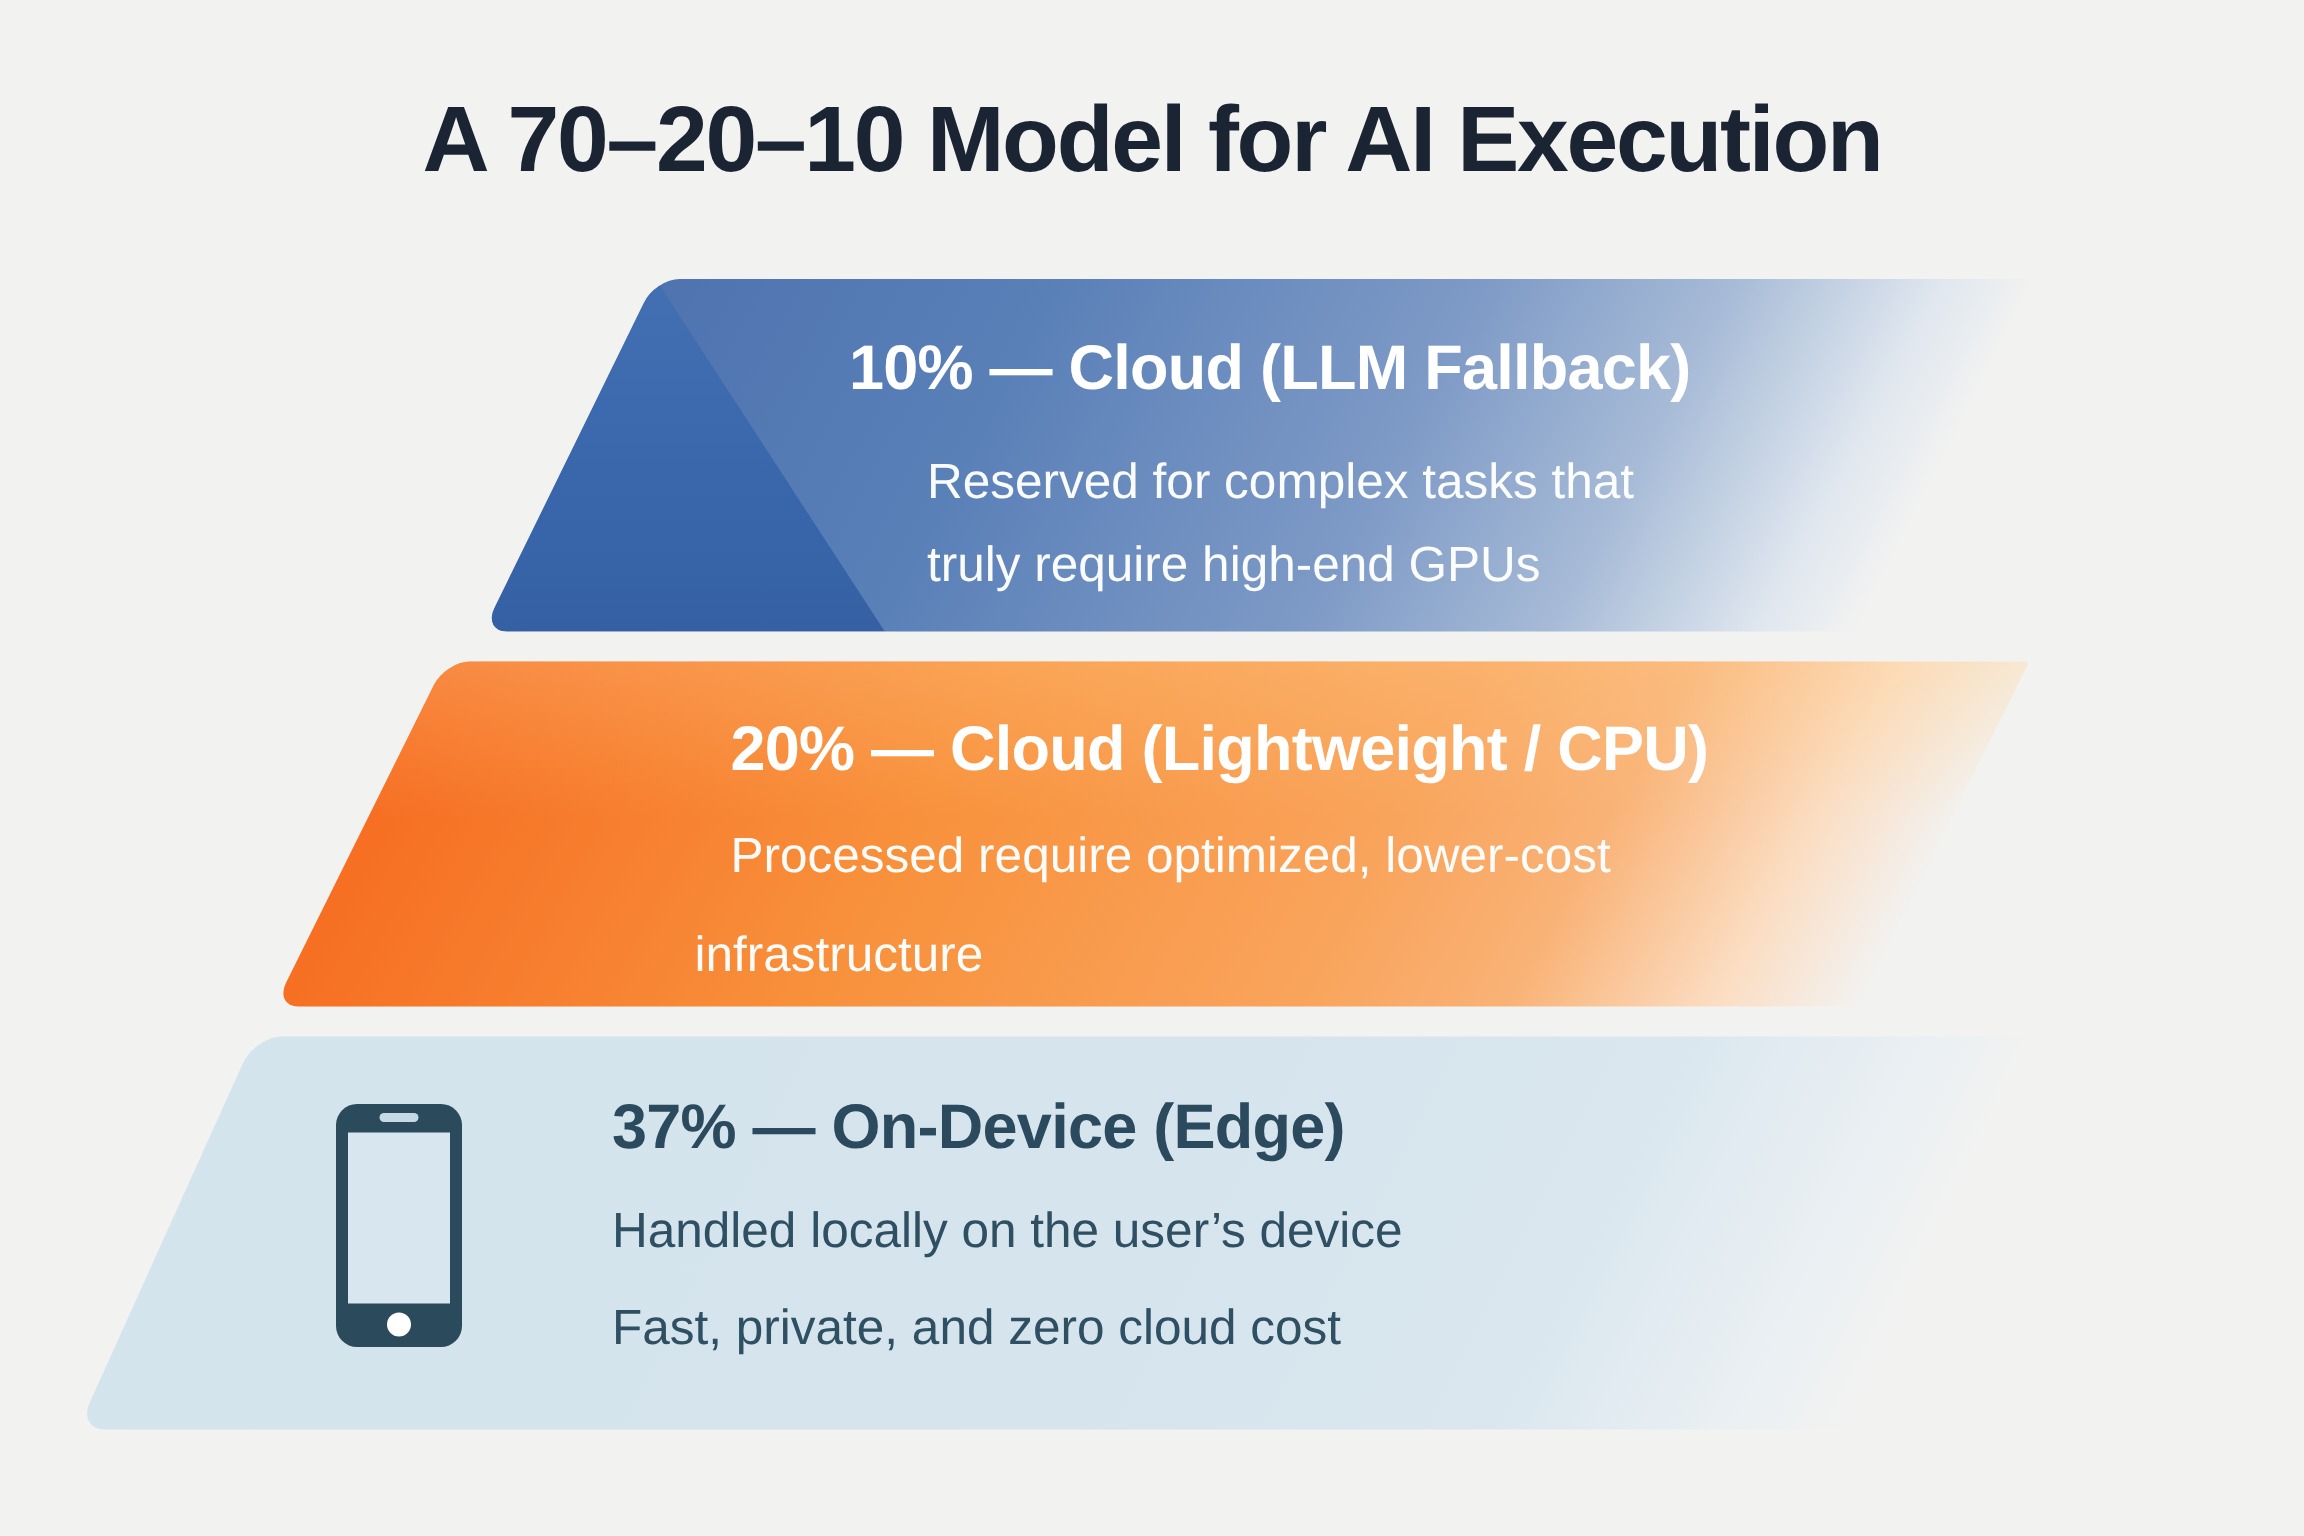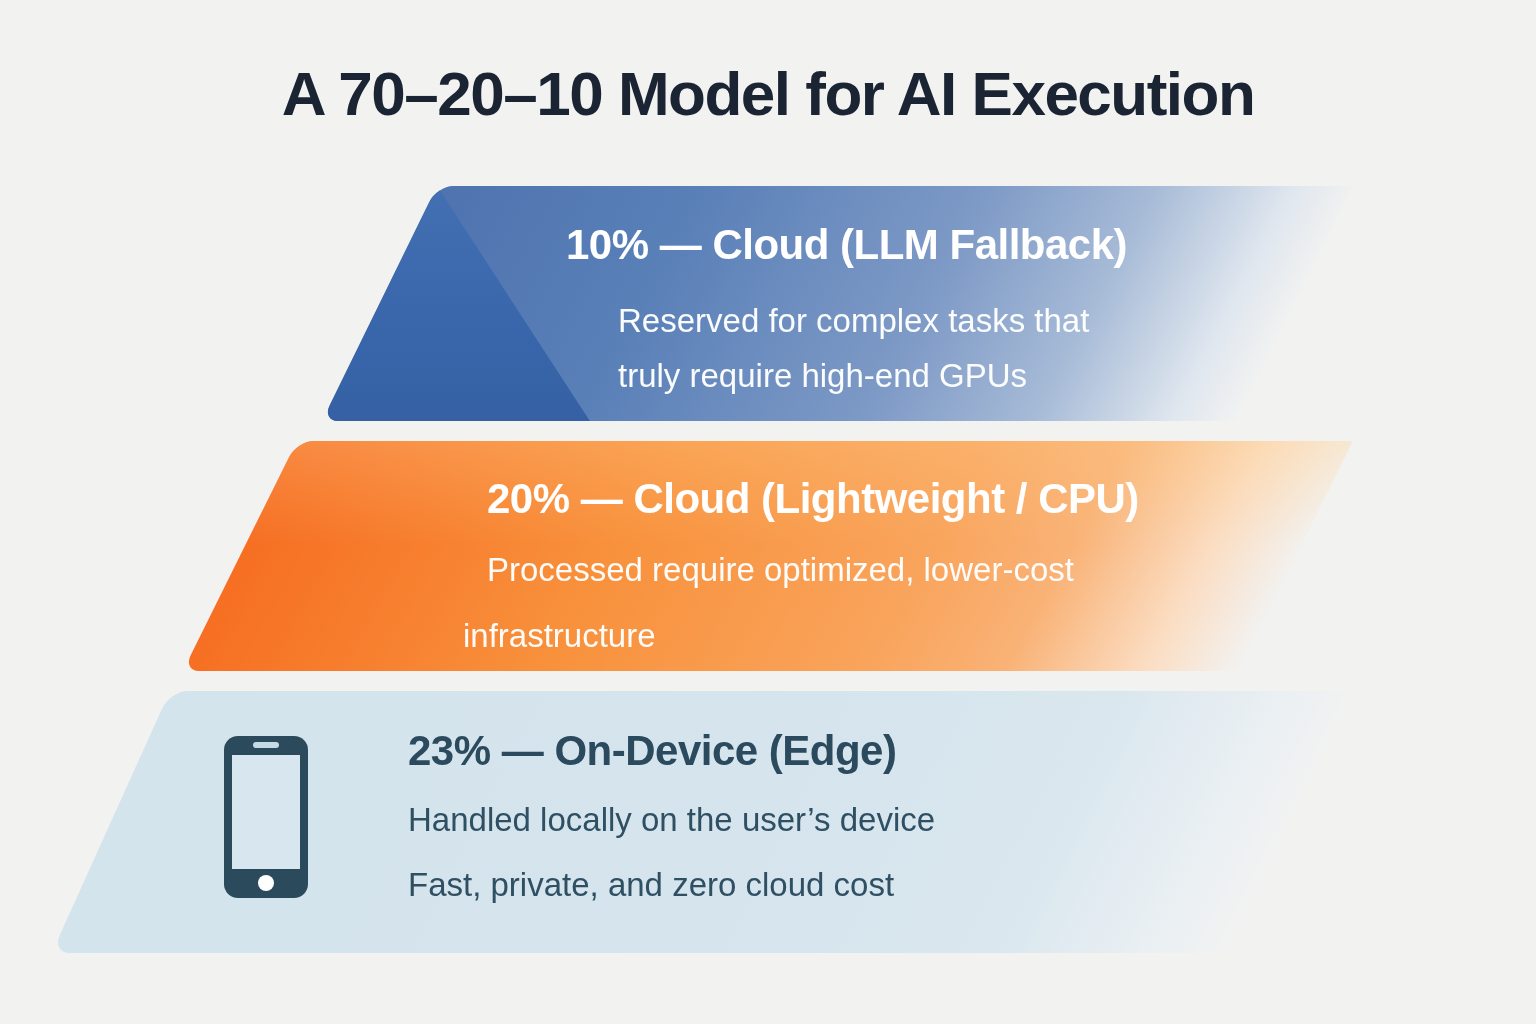--- a/index.html
+++ b/index.html
@@ -134,17 +134,17 @@
   <div class="tier-sub t2-sub-1">Processed require optimized, lower-cost</div>
   <div class="tier-sub t2-sub-2">infrastructure</div>
 
   <svg class="phone-icon" viewBox="0 0 84 162" xmlns="http://www.w3.org/2000/svg">
     <rect x="0" y="0" width="84" height="162" rx="14" fill="#2B4A5C"></rect>
     <rect x="8" y="19" width="68" height="114" fill="#D8E7EF"></rect>
     <rect x="29" y="6" width="26" height="6" rx="3" fill="#C6DAE6"></rect>
     <circle cx="42" cy="147" r="8" fill="#FFFFFF"></circle>
   </svg>
 
-  <div class="tier-heading t3-heading">23% — On-Device (Edge)</div>
+  <div class="tier-heading t3-heading">37% — On-Device (Edge)</div>
   <div class="tier-sub t3-sub-1">Handled locally on the user’s device</div>
   <div class="tier-sub t3-sub-2">Fast, private, and zero cloud cost</div>
 
 </div>
 
 </body></html>

